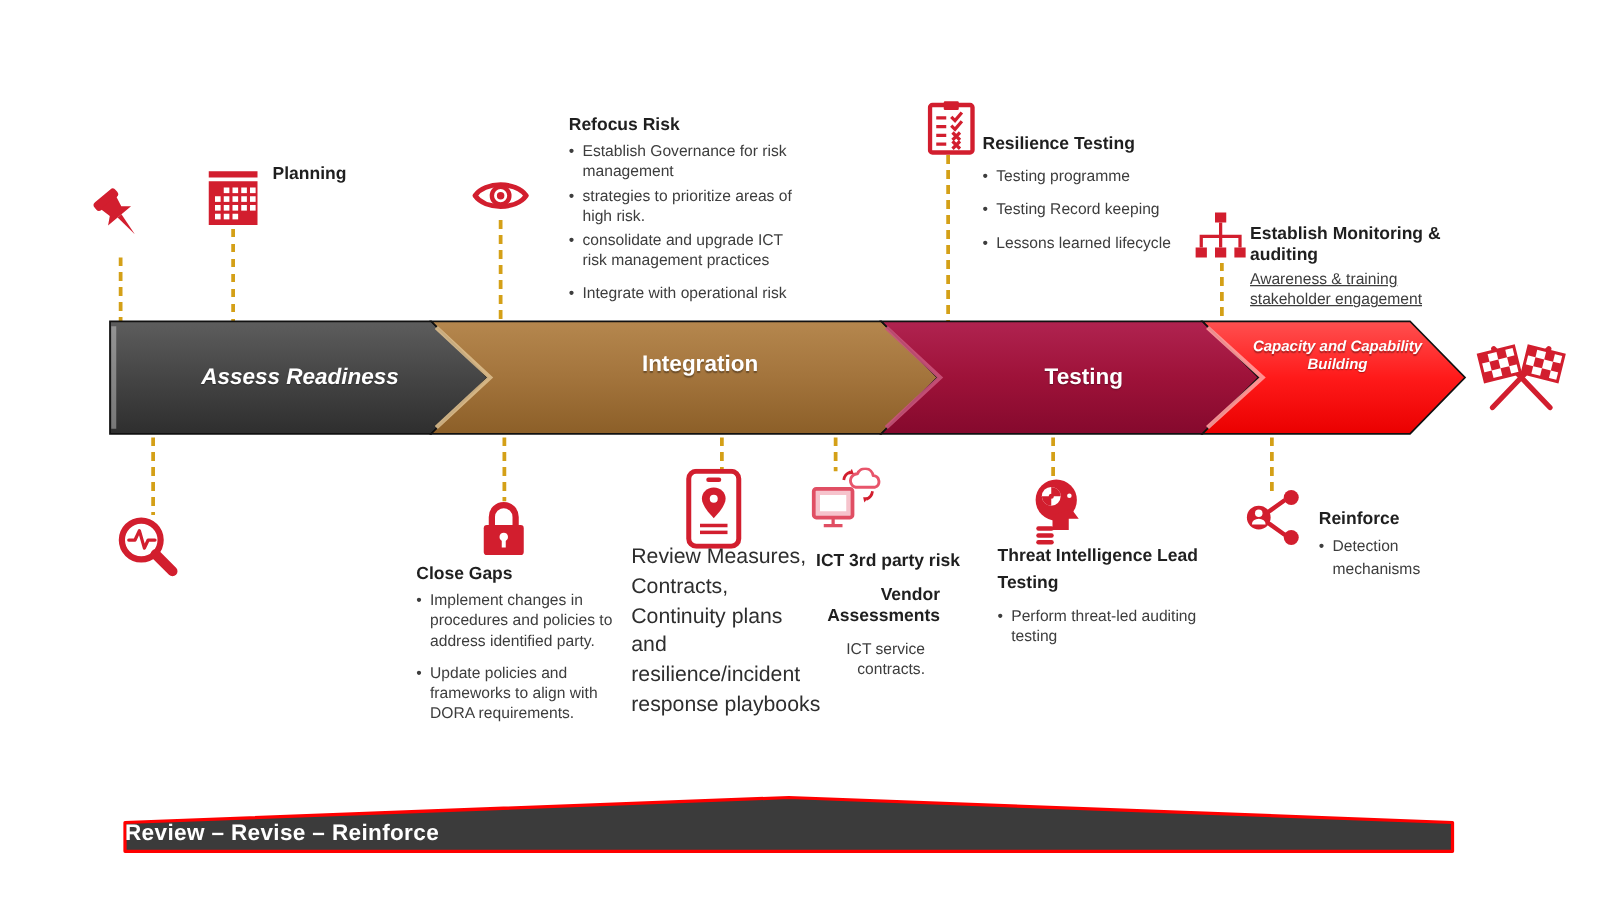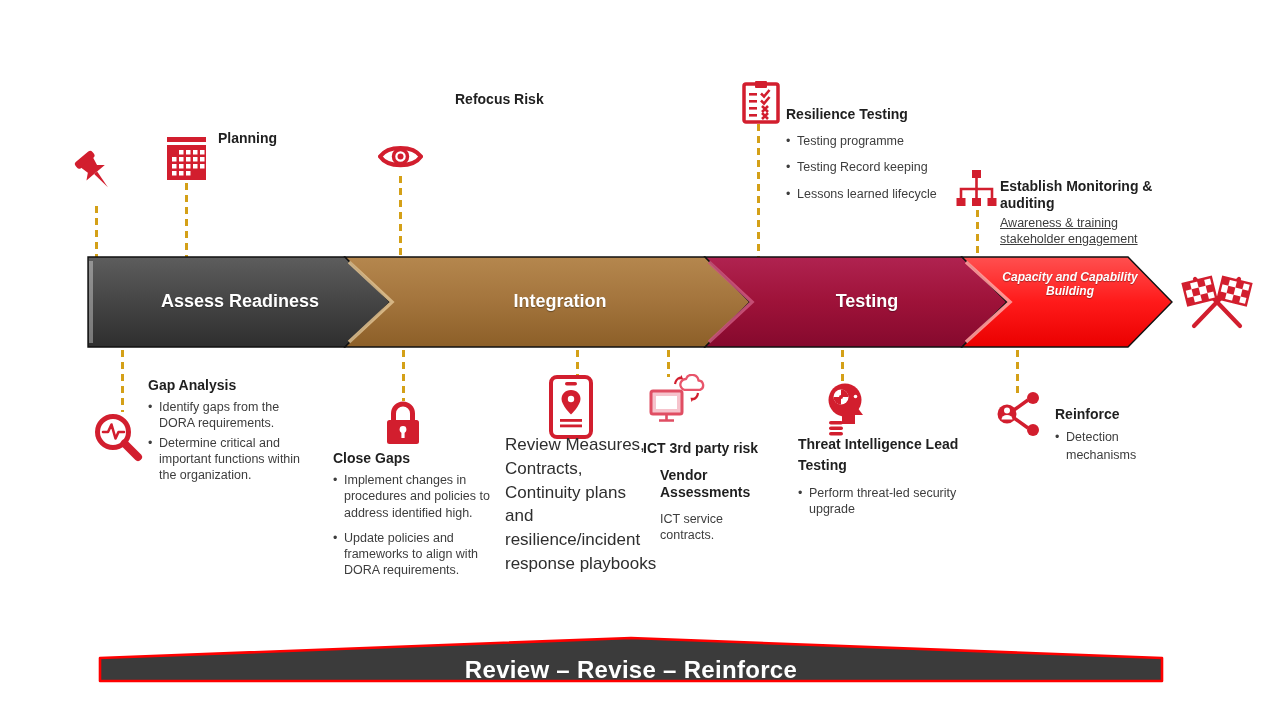--- a/index.html
+++ b/index.html
@@ -10,22 +10,22 @@
          background:repeating-linear-gradient(to bottom,#D4A017 0 7px,transparent 7px 12px);}
   .callout-title{font-weight:bold;font-size:14px;line-height:1.22;color:#1f1f1f;}
   .callout-body{font-size:12.5px;line-height:1.3;color:#3d3d3d;}
   ul.bullets{list-style:none;margin:5px 0 0 0;padding:0;}
   ul.bullets li{position:relative;padding-left:11px;margin-top:3px;}
   ul.bullets li::before{content:"\2022";position:absolute;left:0;top:0;}
   ul.bullets.spread li{margin-top:10px;}
   ul.bullets li.gap-before{margin-top:9px;}
   .arrow-label{position:absolute;color:#ffffff;font-weight:bold;text-align:center;
                font-size:18px;line-height:1.15;text-shadow:0 1px 1px rgba(0,0,0,.35);}
-  .banner-label{position:absolute;color:#ffffff;font-size:24px;font-weight:600;
-                text-align:center;letter-spacing:.3px;}
+  .banner-label{position:absolute;color:#ffffff;font-size:18px;font-weight:600;
+                text-align:left;letter-spacing:.3px;}
   svg{display:block;}
 </style>
 </head>
 <body>
 
 <div id="canvas">
 
   <div class="vdash" style="left:95px;top:206px;height:51px;"></div>
   <div class="vdash" style="left:185px;top:183px;height:74px;"></div>
   <div class="vdash" style="left:399px;top:176px;height:81px;"></div>
@@ -213,75 +213,74 @@
     <polygon points="88,4 345,4 390,49 345,94 88,94" fill="url(#gGray)" stroke="#111111" stroke-width="1.4"></polygon>
     <polygon points="345,4 705,4 750,49 705,94 345,94 390,49" fill="url(#gBrown)" stroke="#111111" stroke-width="1.4"></polygon>
     <polygon points="705,4 962,4 1007,49 962,94 705,94 750,49" fill="url(#gMaroon)" stroke="#111111" stroke-width="1.4"></polygon>
     <polygon points="962,4 1128,4 1172,49 1128,94 962,94 1007,49" fill="url(#gRed)" stroke="#111111" stroke-width="1.4"></polygon>
     <polyline points="91,8 91,90" stroke="rgba(255,255,255,0.35)" stroke-width="4" fill="none"></polyline>
     <polyline points="349,9 392,49 349,89" stroke="#dcbd8c" stroke-width="3.5" fill="none" opacity="0.9"></polyline>
     <polyline points="709,9 752,49 709,89" stroke="#c9537a" stroke-width="3.5" fill="none" opacity="0.9"></polyline>
     <polyline points="966,9 1010,49 966,89" stroke="#ff9d9d" stroke-width="3.5" fill="none" opacity="0.9"></polyline>
   </svg>
 
-  <div class="arrow-label" style="left:110px;top:291px;width:260px;">Assess Readiness</div>
-  <div class="arrow-label" style="left:430px;top:291px;width:260px;">Integration</div>
+  <div class="arrow-label" style="left:110px;top:291px;width:260px;font-style:italic;">Assess Readiness</div>
+  <div class="arrow-label" style="left:430px;top:281px;width:260px;">Integration</div>
   <div class="arrow-label" style="left:737px;top:291px;width:260px;">Testing</div>
   <div class="arrow-label" style="left:990px;top:271px;width:160px;font-size:12px;font-style:italic;">Capacity and Capability Building</div>
 
   <div class="abs" style="left:218px;top:130px;width:116px;">
     <div class="callout-title">Planning</div>
   </div>
 
   <div class="abs" style="left:455px;top:91px;width:184px;">
     <div class="callout-title">Refocus Risk</div>
+    <ul class="bullets callout-body">
+      <li>Establish Governance for risk management</li>
+      <li>strategies to prioritize areas of high risk.</li>
+      <li>consolidate and upgrade ICT risk management practices</li>
+      <li class="gap-before">Integrate with operational risk</li>
+    </ul>
   </div>
 
   <div class="abs" style="left:786px;top:106px;width:175px;">
     <div class="callout-title">Resilience Testing</div>
     <ul class="bullets spread callout-body">
       <li>Testing programme</li>
       <li>Testing Record keeping</li>
       <li>Lessons learned lifecycle</li>
     </ul>
   </div>
 
   <div class="abs" style="left:1000px;top:178px;width:158px;">
     <div class="callout-title">Establish Monitoring &amp; auditing</div>
     <div class="callout-body" style="margin-top:3px;width:150px;text-decoration:underline;">Awareness &amp; training stakeholder engagement</div>
   </div>
 
-  <div class="abs" style="left:148px;top:377px;width:164px;">
-    <div class="callout-title">Gap Analysis</div>
-    <ul class="bullets callout-body">
-      <li>Identify gaps from the DORA requirements.</li>
-      <li>Determine critical and important functions within the organization.</li>
-    </ul>
-  </div>
 
   <div class="abs" style="left:333px;top:450px;width:182px;">
     <div class="callout-title">Close Gaps</div>
     <ul class="bullets callout-body">
-      <li>Implement changes in procedures and policies to address identified high.</li>
+      <li>Implement changes in procedures and policies to address identified party.</li>
       <li class="gap-before">Update policies and frameworks to align with DORA requirements.</li>
     </ul>
   </div>
 
   <div class="abs callout-body" style="left:505px;top:433px;width:152px;font-size:17px;line-height:1.4;color:#2e2e2e;">Review Measures, Contracts, Continuity plans and resilience/incident response playbooks</div>
 
-  <div class="abs" style="left:643px;top:440px;width:125px;">
+  <div class="abs" style="left:643px;top:440px;width:125px;text-align:right;">
     <div class="callout-title">ICT 3rd party risk</div>
     <div class="callout-title" style="margin:10px 0 0 17px;width:92px;">Vendor Assessments</div>
     <div class="callout-body" style="margin:10px 0 0 17px;width:80px;">ICT service contracts.</div>
   </div>
 
   <div class="abs" style="left:798px;top:434px;width:172px;">
     <div class="callout-title" style="line-height:1.5;">Threat Intelligence Lead Testing</div>
     <ul class="bullets callout-body" style="margin-top:9px;">
-      <li>Perform threat-led security upgrade</li>
+      <li>Perform threat-led auditing testing</li>
     </ul>
   </div>
 
   <div class="abs" style="left:1055px;top:406px;width:126px;">
     <div class="callout-title">Reinforce</div>
     <ul class="bullets callout-body" style="line-height:1.45;">
       <li>Detection mechanisms</li>
     </ul>
   </div>
 

